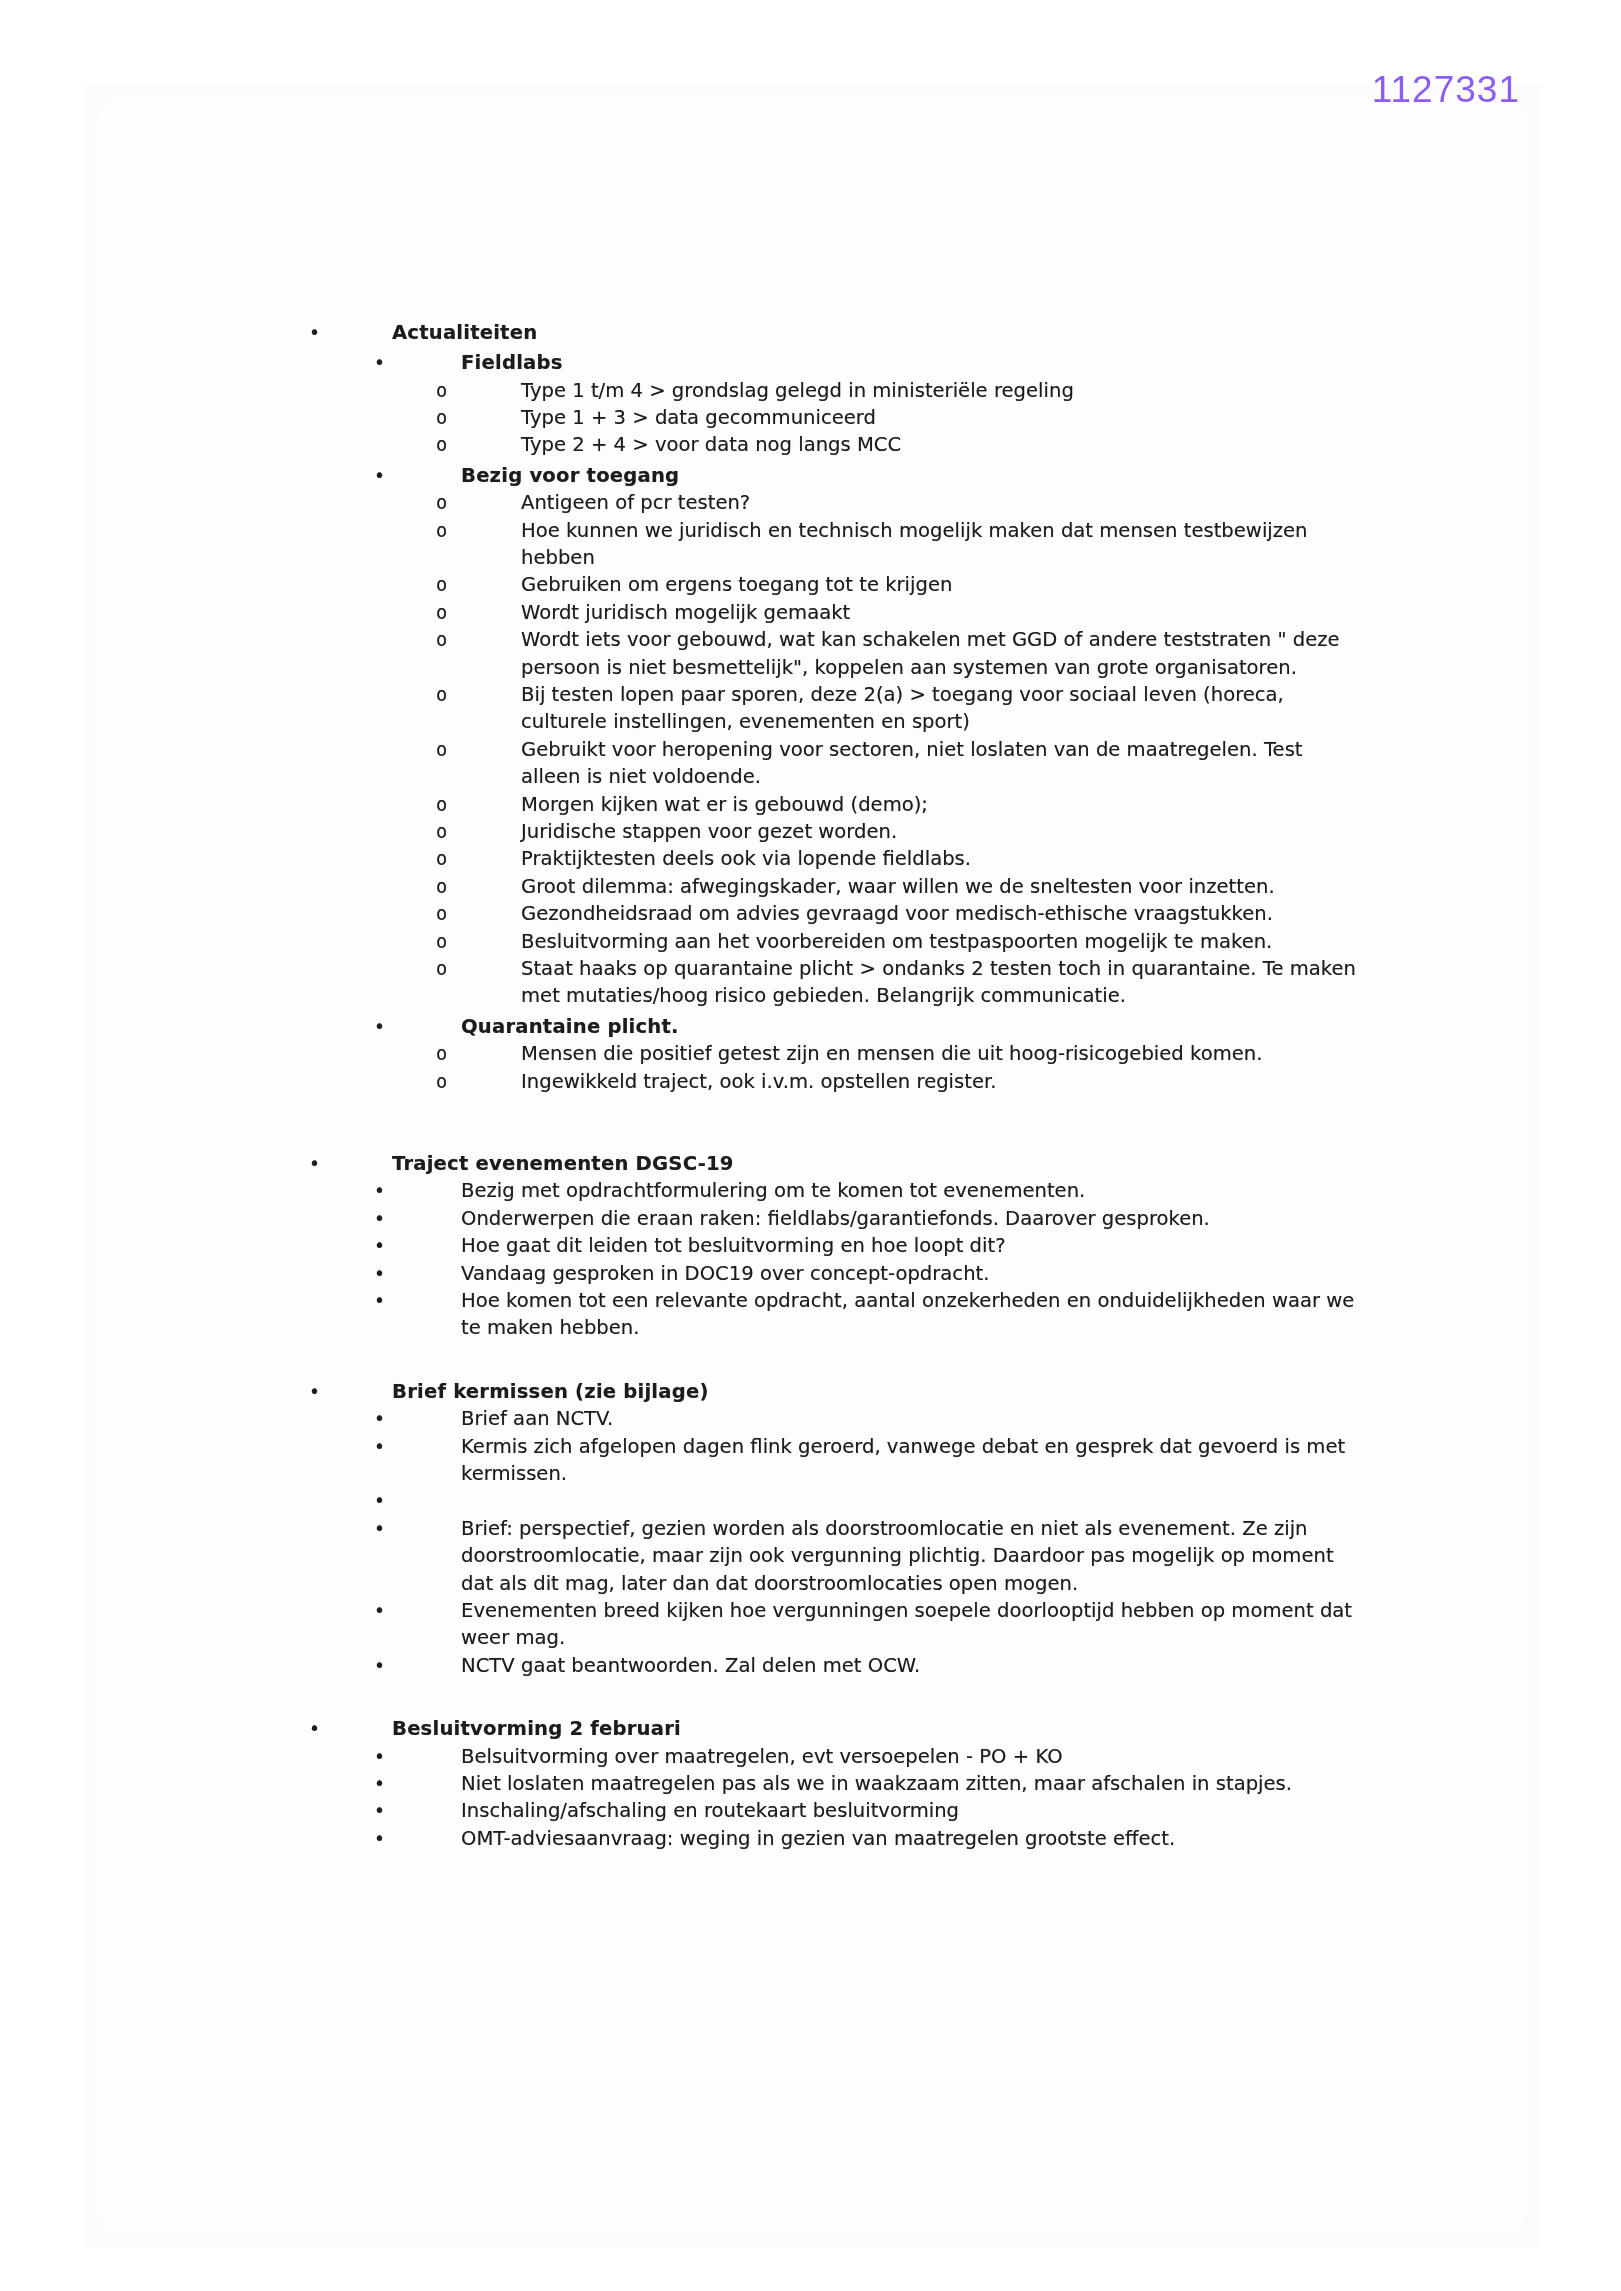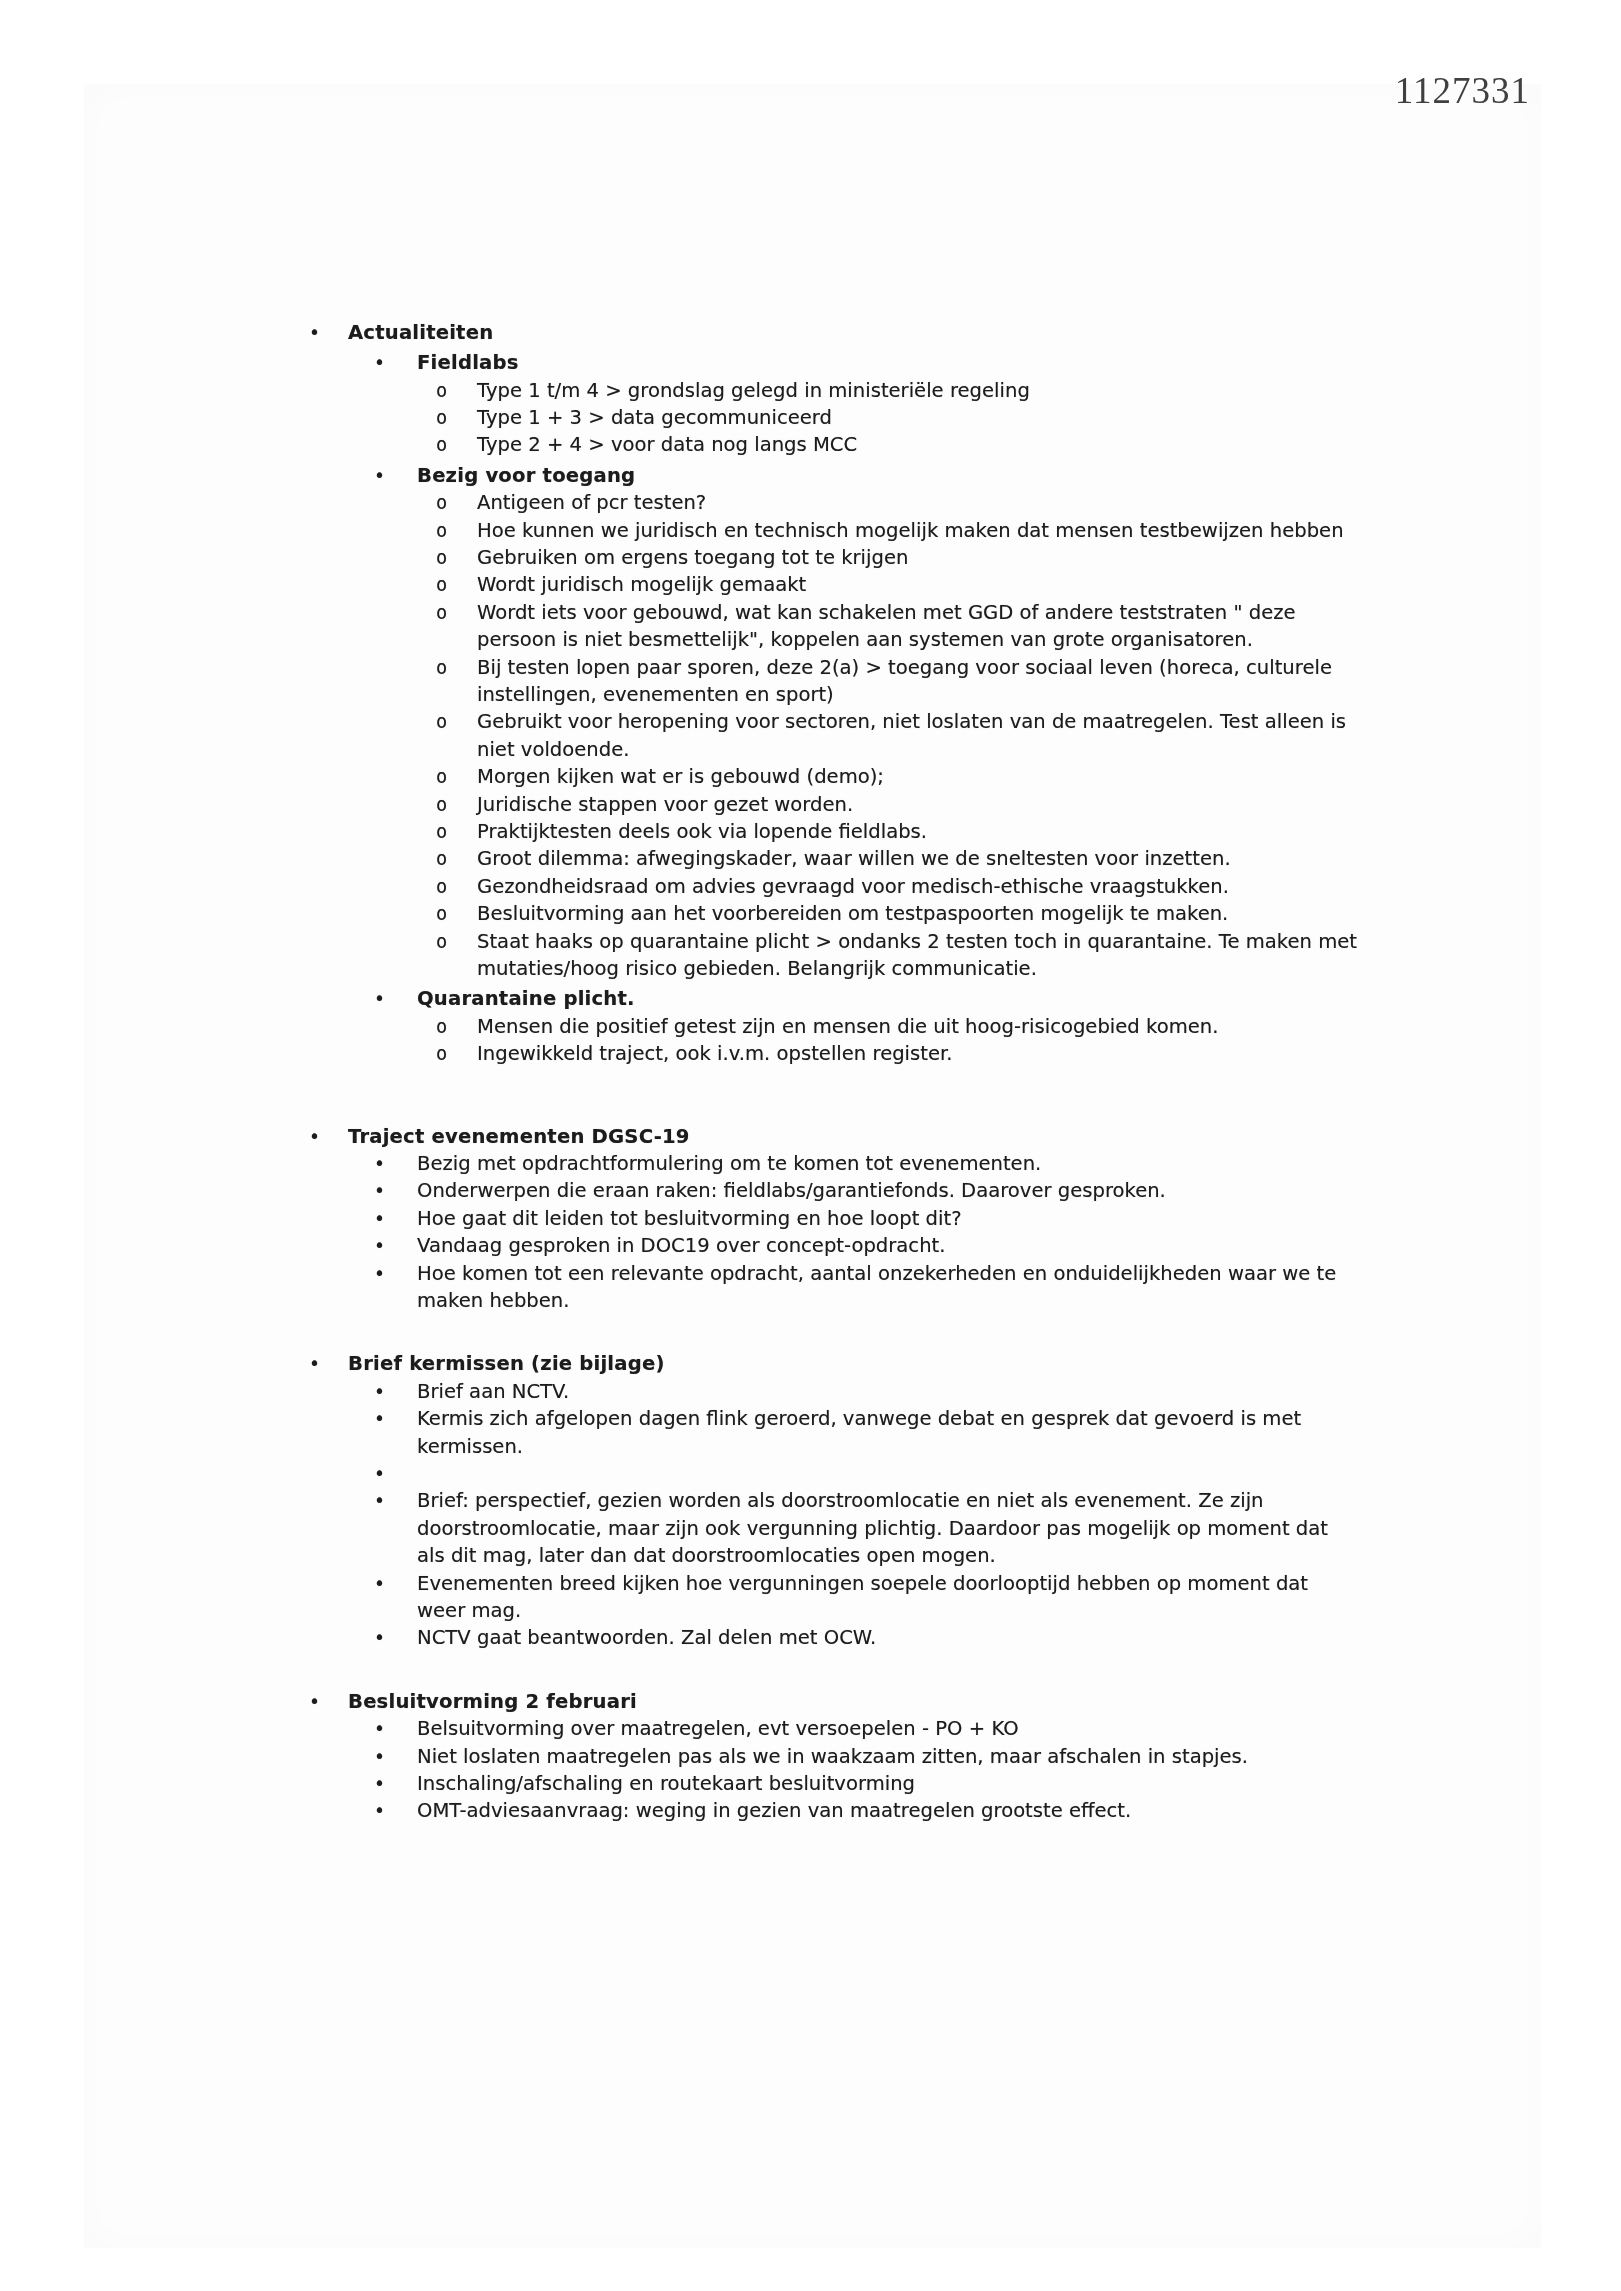--- a/index.html
+++ b/index.html
@@ -21,25 +21,25 @@
     left: 84px;
     top: 84px;
     width: 1457px;
     height: 2164px;
     background: #fdfdfd;
     box-shadow: inset 0 0 39px rgba(0,0,0,0.015);
   }
   .page-number {
     position: absolute;
     top: 69px;
-    right: 91px;
-    font-family: Liberation Serif, serif;
+    right: 101px;
+    font-family: Liberation Sans, sans-serif;
     font-size: 37px;
     letter-spacing: 1px;
-    color: #404040;
+    color: #8b5cf6;
   }
   .doc-body {
     position: absolute;
     left: 309px;
     top: 316px;
     width: 1051px;
   }
   .doc-section + .doc-section {
     margin-top: 36px;
   }
@@ -67,20 +67,21 @@
   .marker.disc {
     font-size: 18.6px;
   }
   .marker.circle {
     font-family: "DejaVu Sans Mono", monospace;
     font-size: 18.6px;
   }
   .text {
     flex: 1 1 auto;
     min-width: 0;
+    margin-left: 44px;
   }
 </style>
 </head>
 <body>
 
 <div class="scan-area"></div>
 
 <div class="page-number">1127331</div>
 
 <div class="doc-body">

